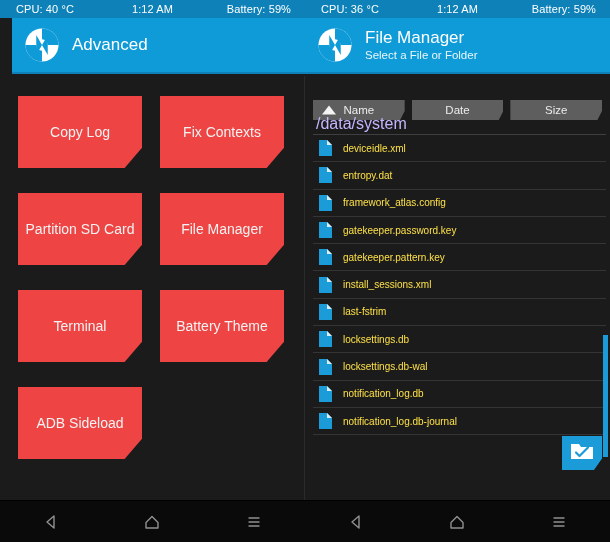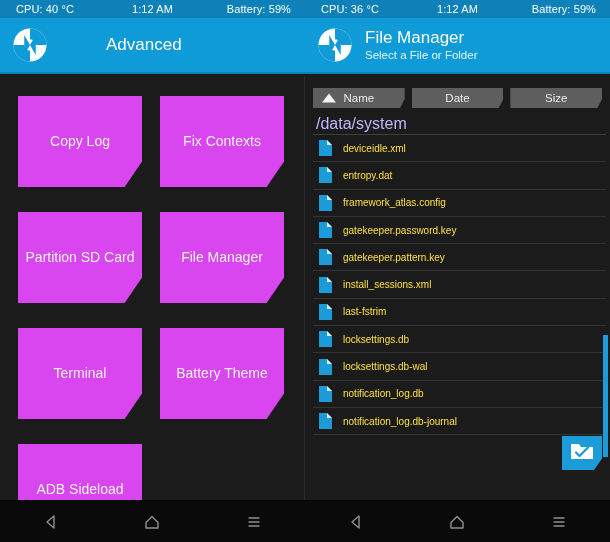--- a/index.html
+++ b/index.html
@@ -34,21 +34,21 @@
   .statusbar .sb-time { position: absolute; left: 50%; transform: translateX(-50%); }
   .statusbar .sb-batt { position: absolute; right: 14px; }
 
   
   .header {
     position: absolute; top: 18px; height: 56px;
     background: #0f9bd7;
     display: flex; align-items: center;
     border-bottom: 2px solid #0e82b8;
   }
-  .header.left  { left: 0;   width: 305px; gap: 46px; }
+  .header.left  { left: 12px;   width: 305px; }
   .header.right { left: 305px; width: 305px; }
   .twrp-logo {
     width: 36px; height: 36px;
     margin-left: 12px; margin-right: 12px;
     flex: 0 0 auto;
   }
   .header-texts { display: flex; flex-direction: column; justify-content: center; }
   .header-title {
     color: #ffffff; font-size: 17px; line-height: 20px; font-weight: normal;
   }
@@ -71,37 +71,37 @@
   
   .btn-grid {
     position: absolute; left: 18px; top: 20px;
     width: 270px;
     display: grid;
     grid-template-columns: 124px 124px;
     grid-gap: 25px 18px;
   }
   .twrp-btn {
     position: relative;
-    height: 91px;
-    background: #d946ef;
+    height: 72px;
+    background: #ef4444;
     color: #f2f2f2;
     font-size: 14px;
     display: flex; align-items: center; justify-content: center;
     text-align: center;
     line-height: 17px;
     border: none;
     cursor: default;
     clip-path: polygon(0 0, 100% 0, 100% 72%, 86% 100%, 0 100%);
     font-family: "Liberation Sans", sans-serif;
     padding: 0 2px;
   }
 
   
   .sortbar {
-    position: absolute; left: 8px; top: 12px; right: 8px;
+    position: absolute; left: 8px; top: 24px; right: 8px;
     height: 20px;
     display: flex; gap: 7px;
   }
   .sort-btn {
     position: relative;
     flex: 1;
     height: 20px;
     background: #5e5e5e;
     color: #ececec;
     font-size: 11.5px;

